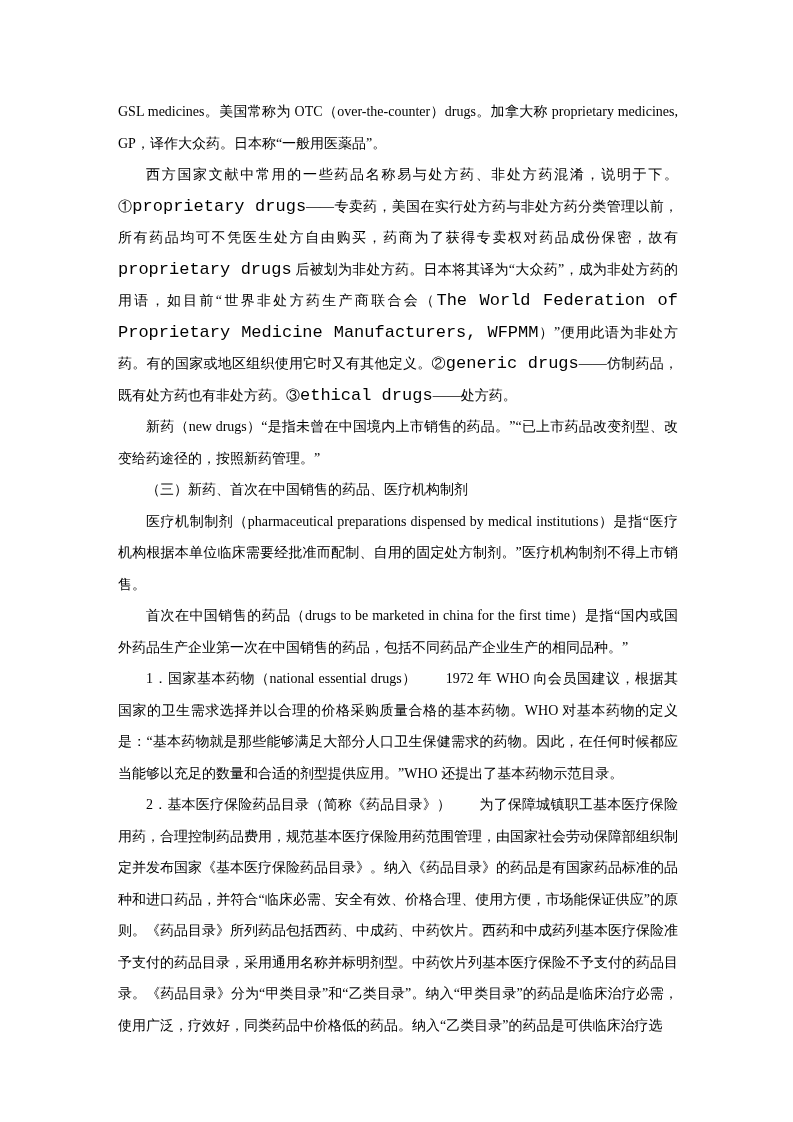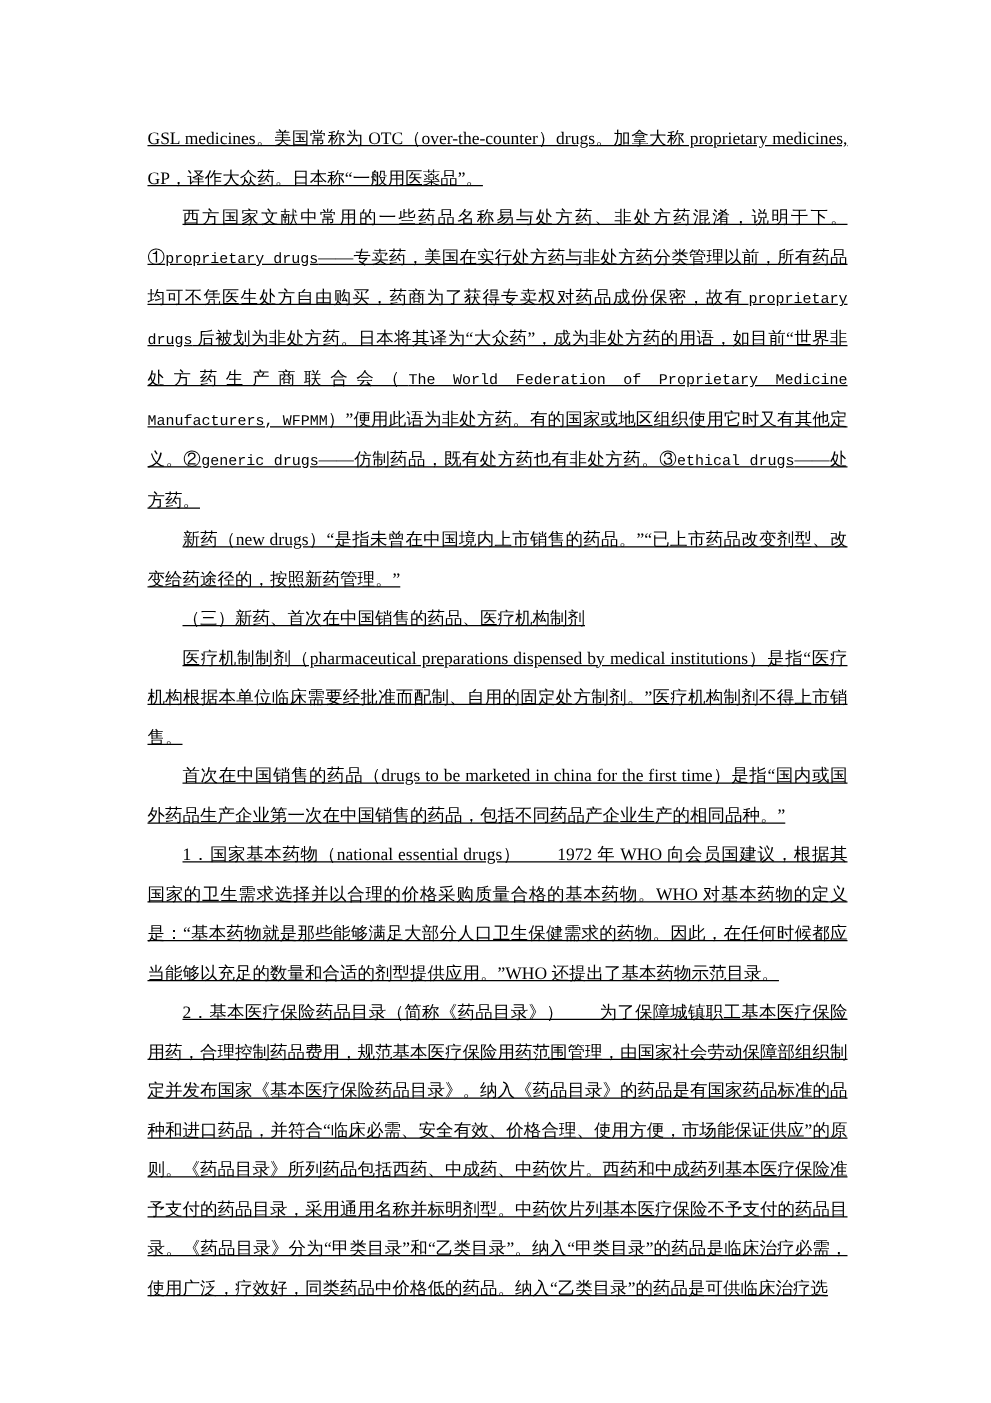--- a/index.html
+++ b/index.html
@@ -21,28 +21,27 @@
     width: 560px;
     color: #000000;
     font-family: "Liberation Serif", "DejaVu Serif", serif;
     font-size: 14px;
     line-height: 31.5px;
     text-align: justify;
   }
   p.para {
     margin: 0;
     padding: 0;
-    text-decoration: underline;
   }
   p.para.indent {
     text-indent: 2em;
   }
   .mono {
     font-family: "Liberation Mono", "DejaVu Sans Mono", monospace;
-    font-size: 12px;
+    font-size: 17px;
   }
 </style>
 </head>
 <body>
 
 <div class="page">
   <div class="text-block">
       <p class="para"><span>GSL medicines。美国常称为 OTC（over-the-counter）drugs。加拿大称 proprietary medicines, GP，译作大众药。日本称“一般用医薬品”。</span></p>
       <p class="para indent"><span>西方国家文献中常用的一些药品名称易与处方药、非处方药混淆，说明于下。①</span><span class="mono">proprietary drugs</span><span>——专卖药，美国在实行处方药与非处方药分类管理以前，所有药品均可不凭医生处方自由购买，药商为了获得专卖权对药品成份保密，故有 </span><span class="mono">proprietary drugs</span><span> 后被划为非处方药。日本将其译为“大众药”，成为非处方药的用语，如目前“世界非处方药生产商联合会（</span><span class="mono">The World Federation of Proprietary Medicine Manufacturers, WFPMM</span><span>）”便用此语为非处方药。有的国家或地区组织使用它时又有其他定义。②</span><span class="mono">generic drugs</span><span>——仿制药品，既有处方药也有非处方药。③</span><span class="mono">ethical drugs</span><span>——处方药。</span></p>
       <p class="para indent"><span>新药（new drugs）“是指未曾在中国境内上市销售的药品。”“已上市药品改变剂型、改变给药途径的，按照新药管理。”</span></p>

